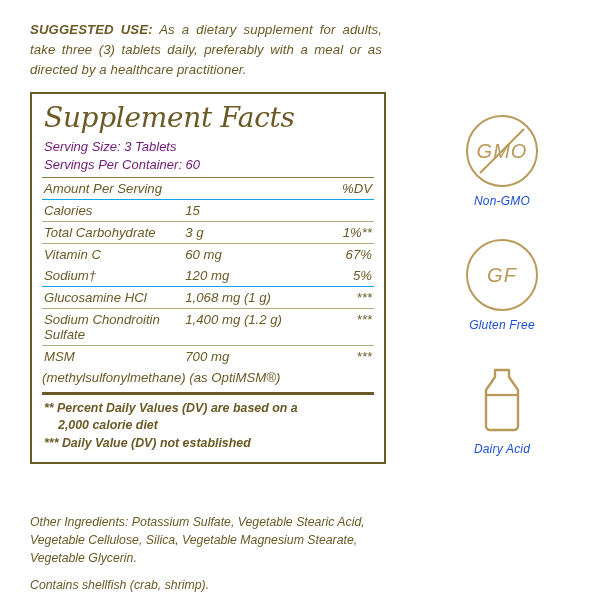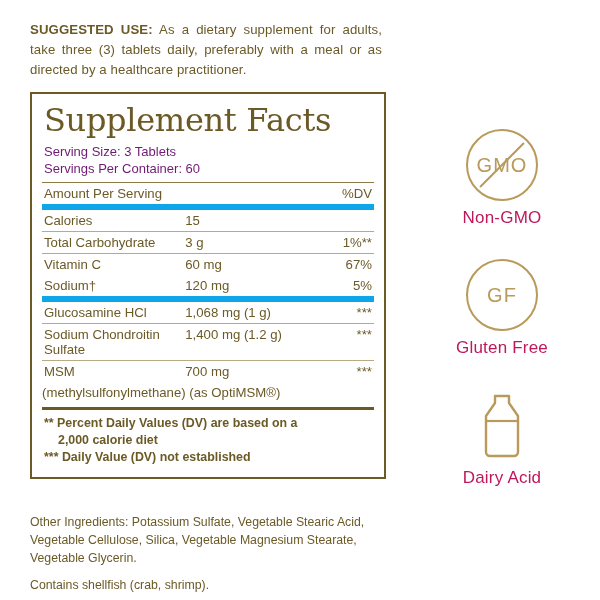--- a/index.html
+++ b/index.html
@@ -12,20 +12,21 @@
     background: #ffffff;
     font-family: "Liberation Sans", sans-serif;
     color: #4a3c1a;
     overflow: hidden;
   }
   .page {
     position: relative;
     width: 600px;
     height: 489px;
     box-sizing: border-box;
+    font-style: italic;
   }
 
   
   .suggested-use {
     position: absolute;
     left: 30px;
     top: 20px;
     width: 352px;
     font-size: 13.2px;
     line-height: 1.52;
@@ -43,21 +44,21 @@
     left: 30px;
     top: 92px;
     width: 356px;
     border: 2px solid #6b5a26;
     box-sizing: border-box;
     padding: 6px 10px 8px 10px;
     background: #fff;
   }
   .sf-title {
     font-family: "DejaVu Serif", serif;
-    font-size: 32px;
+    font-size: 28px;
     color: #6b5a26;
     letter-spacing: -0.3px;
     line-height: 1.15;
     margin: 2px 0 4px 2px;
     font-weight: normal;
   }
   .sf-serving {
     font-size: 13px;
     color: #701a75;
     line-height: 1.34;
@@ -82,21 +83,21 @@
   }
   .c-name { text-align: left; padding-left: 2px !important; }
   .c-amt  { padding-right: 34px !important; white-space: nowrap; }
   .c-dv   { text-align: right; width: 56px; padding-right: 2px !important; white-space: nowrap; }
   .sub-line {
     font-size: 13.2px;
     color: #6b5a26;
     padding-left: 2px;
   }
   .row-border td { border-bottom: 1px solid #b8ab84; }
-  .row-border-mid td { border-bottom: 6px solid #0ea5e9; }
+  .row-border-mid td { border-bottom: 1px solid #0ea5e9; }
   .hdr td { font-weight: normal; }
 
   .dv-note {
     font-size: 12.4px;
     line-height: 1.4;
     color: #6b5a26;
     font-weight: bold;
     margin: 5px 0 2px 2px;
   }
 
@@ -110,36 +111,36 @@
     line-height: 1.45;
     color: #6b5a26;
   }
   .other-ing p { margin: 0 0 10px 0; }
   .other-ing p:last-child { margin-bottom: 6px; }
 
   
   .badges {
     position: absolute;
     right: 18px;
-    top: 128px;
+    top: 114px;
     width: 160px;
     text-align: center;
   }
   .badge {
     margin-bottom: 30px;
   }
   .badge-art {
     width: 74px;
     height: 74px;
     margin: 0 auto 6px auto;
     position: relative;
   }
   .badge-label {
-    font-size: 17px;
-    color: #be185d;
+    font-size: 12px;
+    color: #1d4ed8;
     letter-spacing: 0.2px;
   }
   .circle-outline {
     width: 72px; height: 72px;
     border: 2px solid #b89a5a;
     border-radius: 50%;
     box-sizing: border-box;
     position: absolute;
     left: 1px; top: 1px;
   }

